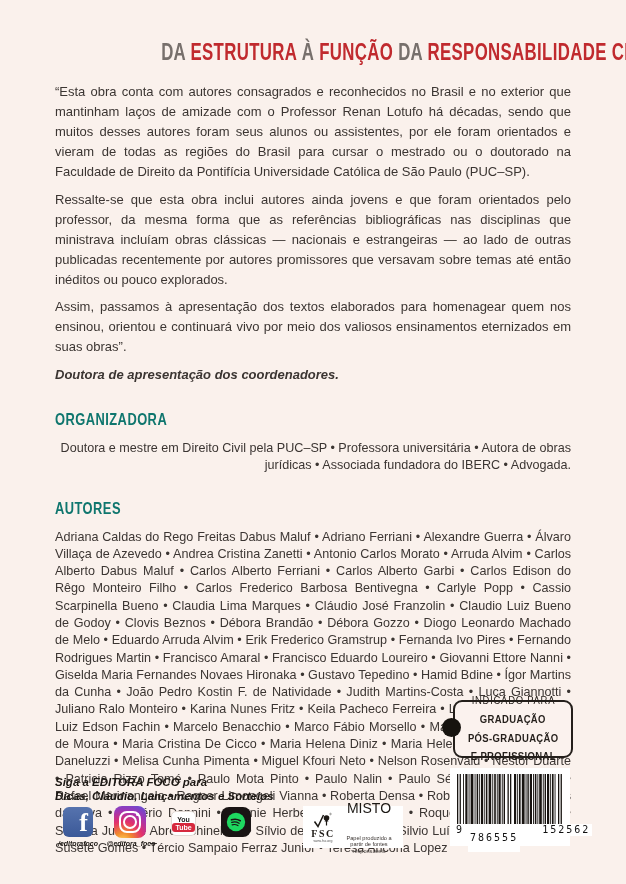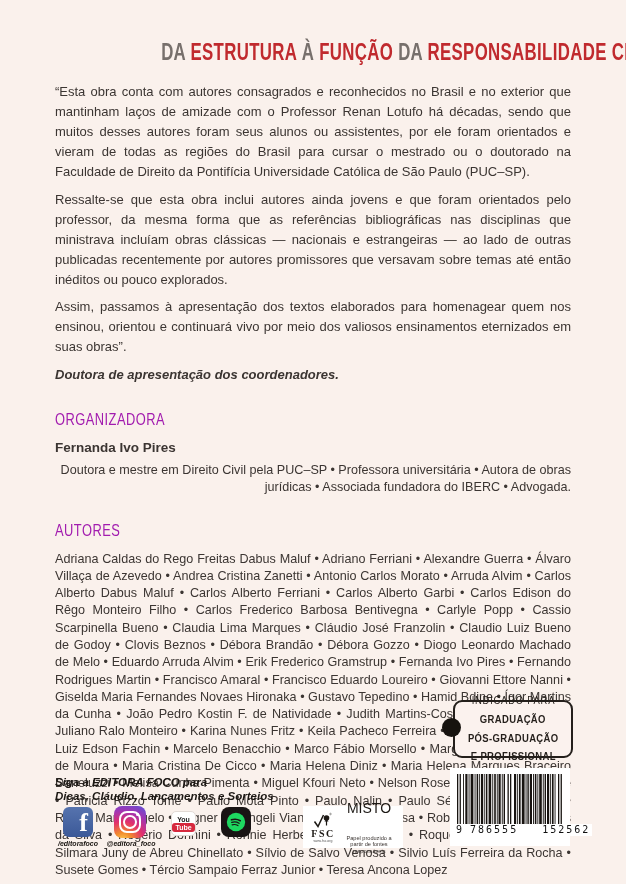--- a/index.html
+++ b/index.html
@@ -12,21 +12,21 @@
   .title{display:inline-block;white-space:nowrap;font-weight:bold;font-size:24px;
          letter-spacing:.5px;transform:scaleX(.70);transform-origin:center;}
   .seg-red{color:#C02A2E;}
   .seg-gray{color:#77706C;}
 
   
   .quote p{font-size:13px;line-height:20px;text-align:justify;margin:0 0 7.5px;}
   .caption{font-size:13px;font-weight:bold;font-style:italic;margin:10px 0 0;}
 
   
-  .section-heading{color:#a21caf;font-size:16.5px;font-weight:normal;margin:25px 0 11px;}
+  .section-heading{color:#0f766e;font-size:16.5px;font-weight:bold;margin:25px 0 11px;}
   .cond{display:inline-block;transform:scaleX(.78);transform-origin:left;
         letter-spacing:.6px;white-space:nowrap;}
 
   .organizer-name{font-size:13.5px;font-weight:bold;margin:0 0 7px;}
   .organizer-bio{font-size:12.6px;line-height:17px;text-align:right;margin:0;}
 
   .authors-text{font-size:12.6px;line-height:17.3px;text-align:justify;margin:0;}
 
   
   .badge{position:absolute;left:453px;top:700px;width:120px;height:58px;box-sizing:border-box;
@@ -37,21 +37,21 @@
   .badge-line.first{font-weight:400;letter-spacing:.8px;}
   .badge-dot{position:absolute;left:-13px;top:16px;width:19px;height:19px;border-radius:50%;background:#17130F;}
 
   
   .barcode{position:absolute;left:450px;top:768px;width:120px;height:78px;background:#fff;}
   .barcode svg{position:absolute;left:7px;top:6px;}
   .barcode .digits{position:absolute;left:5px;top:56px;display:flex;align-items:flex-start;
                    font-family:"DejaVu Sans Mono",monospace;font-size:10px;color:#101010;}
   .digits span{background:#fff;line-height:12px;}
   .digits .d1{padding:0 1px;}
-  .digits .d2{margin-left:5px;letter-spacing:2px;padding:0 2px;}
+  .digits .d2{margin-left:5px;letter-spacing:2px;padding:8px 2px;}
   .digits .d3{margin-left:20px;letter-spacing:2px;padding:0 2px;}
 
   
   .follow{position:absolute;left:55px;top:776px;font-size:11.5px;line-height:13.8px;
           font-weight:bold;font-style:italic;color:#1C1814;}
 
   
   .social{position:absolute;left:0;top:0;}
   .icon-fb{position:absolute;left:63px;top:807px;width:30px;height:30px;border-radius:6px;
            background:linear-gradient(180deg,#5673AE,#3B5998);color:#fff;overflow:hidden;}
@@ -101,21 +101,20 @@
     </div>
 
     <div class="quote">
       <p>“Esta obra conta com autores consagrados e reconhecidos no Brasil e no exterior que mantinham laços de amizade com o Professor Renan Lotufo há décadas, sendo que muitos desses autores foram seus alunos ou assistentes, por ele foram orientados e vieram de todas as regiões do Brasil para cursar o mestrado ou o doutorado na Faculdade de Direito da Pontifícia Universidade Católica de São Paulo (PUC–SP).</p>
       <p>Ressalte-se que esta obra inclui autores ainda jovens e que foram orientados pelo professor, da mesma forma que as referências bibliográficas nas disciplinas que ministrava incluíam obras clássicas — nacionais e estrangeiras — ao lado de outras publicadas recentemente por autores promissores que versavam sobre temas até então inéditos ou pouco explorados.</p>
       <p>Assim, passamos à apresentação dos textos elaborados para homenagear quem nos ensinou, orientou e continuará vivo por meio dos valiosos ensinamentos eternizados em suas obras”.</p>
       <p class="caption">Doutora de apresentação dos coordenadores.</p>
     </div>
 
     <h2 class="section-heading"><span class="cond">ORGANIZADORA</span></h2>
-    <p class="organizer-name">Fernanda Ivo Pires</p>
     <p class="organizer-bio">Doutora e mestre em Direito Civil pela PUC–SP • Professora universitária • Autora de obras jurídicas • Associada fundadora do IBERC • Advogada.</p>
 
     <h2 class="section-heading"><span class="cond">AUTORES</span></h2>
     <p class="authors-text">Adriana Caldas do Rego Freitas Dabus Maluf • Adriano Ferriani • Alexandre Guerra • Álvaro Villaça de Azevedo • Andrea Cristina Zanetti • Antonio Carlos Morato • Arruda Alvim • Carlos Alberto Dabus Maluf • Carlos Alberto Ferriani • Carlos Alberto Garbi • Carlos Edison do Rêgo Monteiro Filho • Carlos Frederico Barbosa Bentivegna • Carlyle Popp • Cassio Scarpinella Bueno • Claudia Lima Marques • Cláudio José Franzolin • Claudio Luiz Bueno de Godoy • Clovis Beznos • Débora Brandão • Débora Gozzo • Diogo Leonardo Machado de Melo • Eduardo Arruda Alvim • Erik Frederico Gramstrup • Fernanda Ivo Pires • Fernando Rodrigues Martin • Francisco Amaral • Francisco Eduardo Loureiro • Giovanni Ettore Nanni • Giselda Maria Fernandes Novaes Hironaka • Gustavo Tepedino • Hamid Bdine • Ígor Martins da Cunha • João Pedro Kostin F. de Natividade • Judith Martins-Costa • Luca Giannotti • Juliano Ralo Monteiro • Karina Nunes Fritz • Keila Pacheco Ferreira • Lie Uema do Carmo • Luiz Edson Fachin • Marcelo Benacchio • Marco Fábio Morsello • Margarida Araújo Seabra de Moura • Maria Cristina De Cicco • Maria Helena Diniz • Maria Helena Marques Braceiro Daneluzzi • Melisa Cunha Pimenta • Miguel Kfouri Neto • Nelson Rosenvald • Nestor Duarte • Patricia Rizzo Tomé • Paulo Mota Pinto • Paulo Nalin • Paulo Sérgio Velten Pereira • Rafael Marinangelo • Ragner Limongeli Vianna • Roberta Densa • Roberta Zumblick Martins da Silva • Rogério Donnini • Ronnie Herbert Barros Soares • Roque Antonio Carrazza • Silmara Juny de Abreu Chinellato • Sílvio de Salvo Venosa • Silvio Luís Ferreira da Rocha • Susete Gomes • Tércio Sampaio Ferraz Junior • Teresa Ancona Lopez</p>
 
   </div>
 
   <div class="badge">
     <div class="badge-dot"></div>
     <div class="badge-line first">INDICADO PARA</div>

